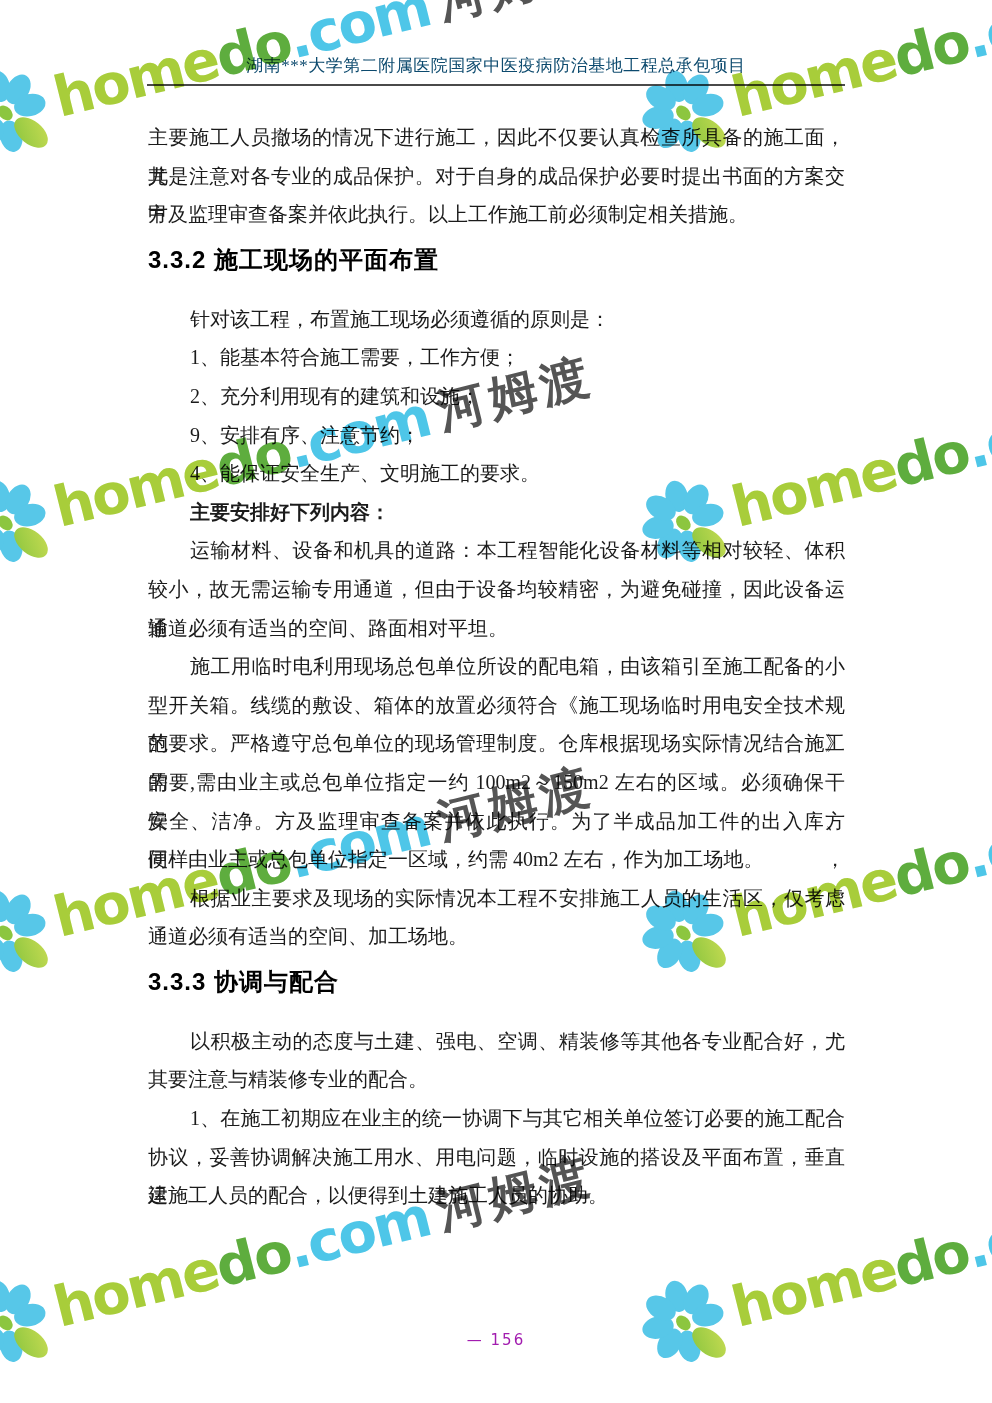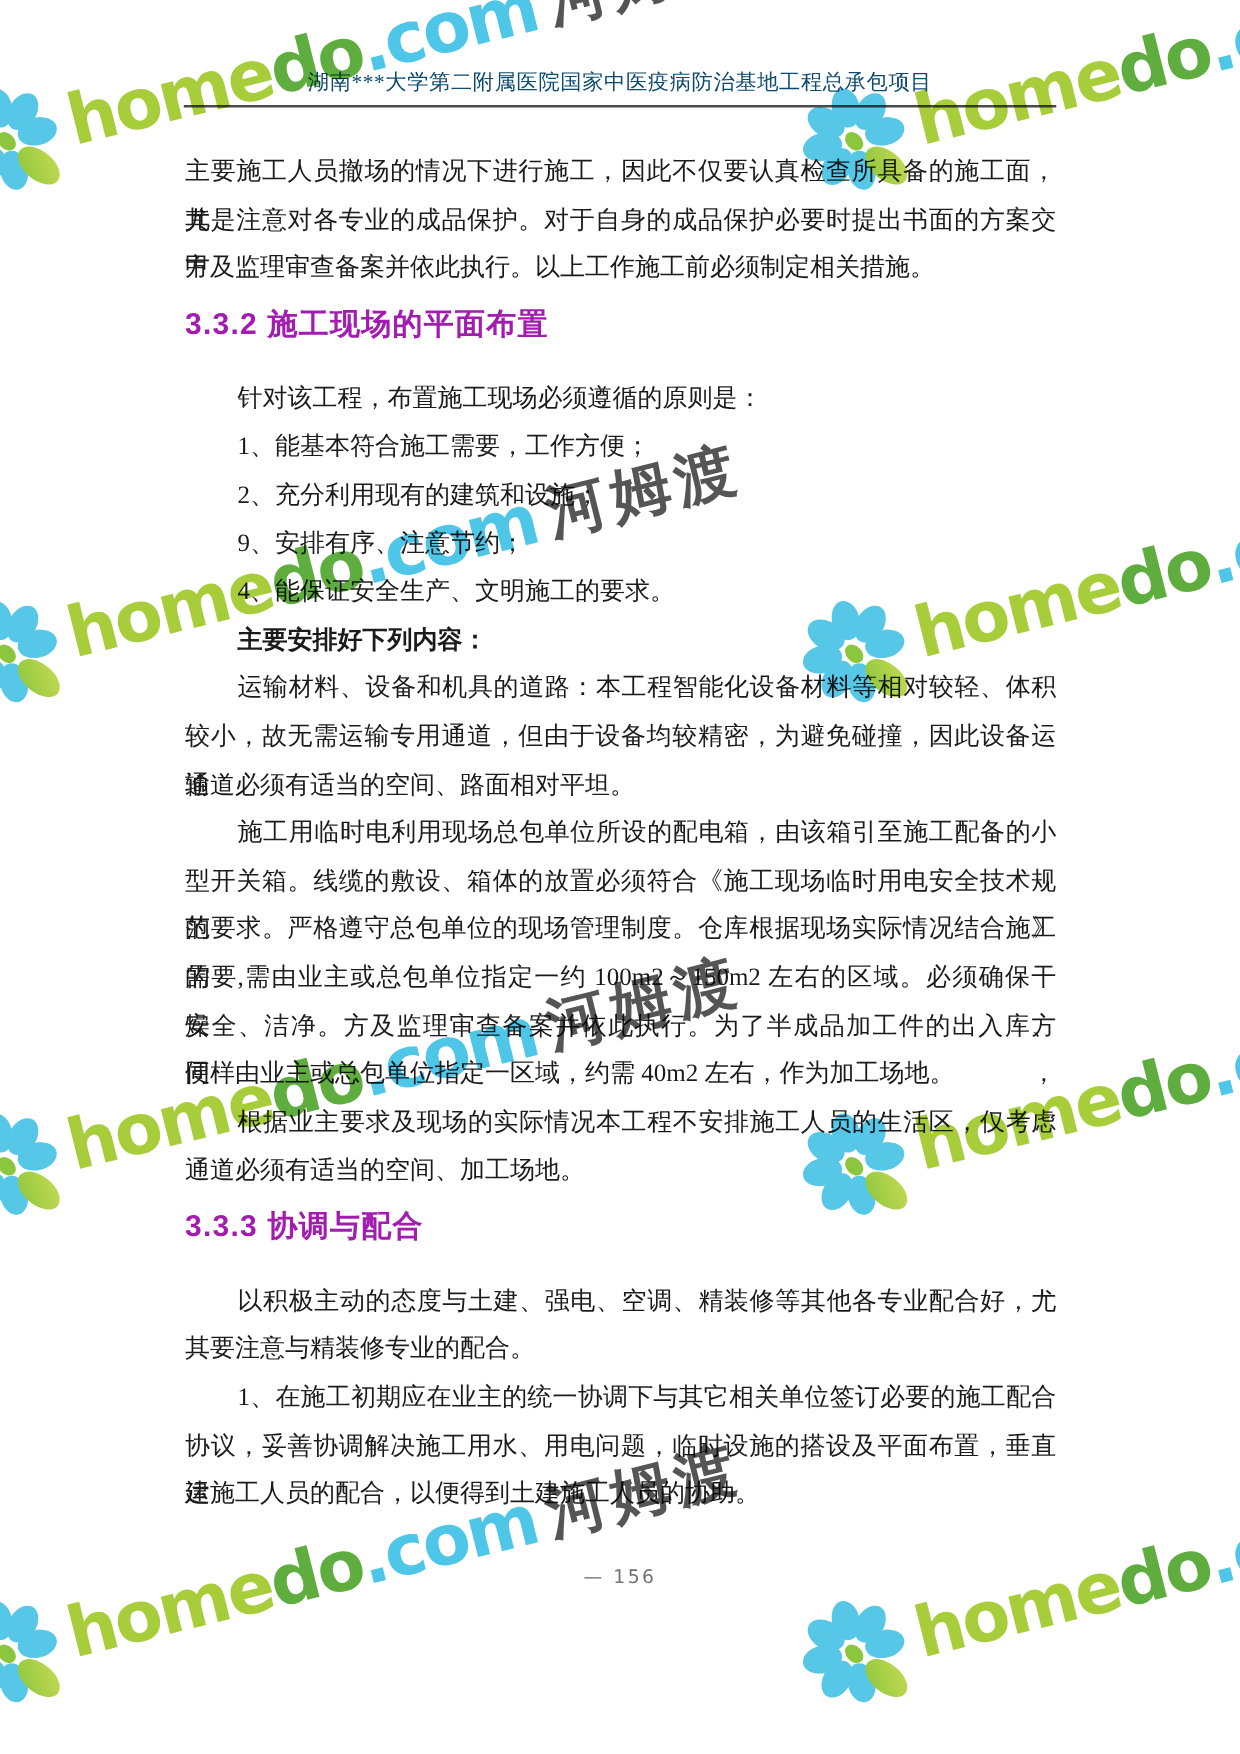--- a/index.html
+++ b/index.html
@@ -35,32 +35,32 @@
   }
   .line.j{ text-align-last:justify; white-space:normal; }
   .line.indent{ text-indent:42px; }
   .line.b{
     font-weight:bold;
     font-family:Liberation Serif, serif;
   }
   .heading{
     font-size:24px;
     font-weight:bold;
-    color:#a21caf;
+    color:#000000;
     line-height:40px;
     margin-top:6px;
     margin-bottom:20px;
     font-family:"Liberation Sans","DejaVu Sans",sans-serif;
     letter-spacing:1px;
   }
   
   .page-number{
-    position:absolute;left:0;top:1252px;width:100%;
+    position:absolute;left:0;top:1331px;width:100%;
     text-align:center;
-    font-size:15px;color:#737373;
+    font-size:15px;color:#a21caf;
     font-family:"DejaVu Sans","Liberation Sans",sans-serif;
     letter-spacing:2px;
   }
   
   .wm-layer{
     position:absolute;inset:0;
     pointer-events:none;
     mix-blend-mode:multiply;
     z-index:5;
   }

